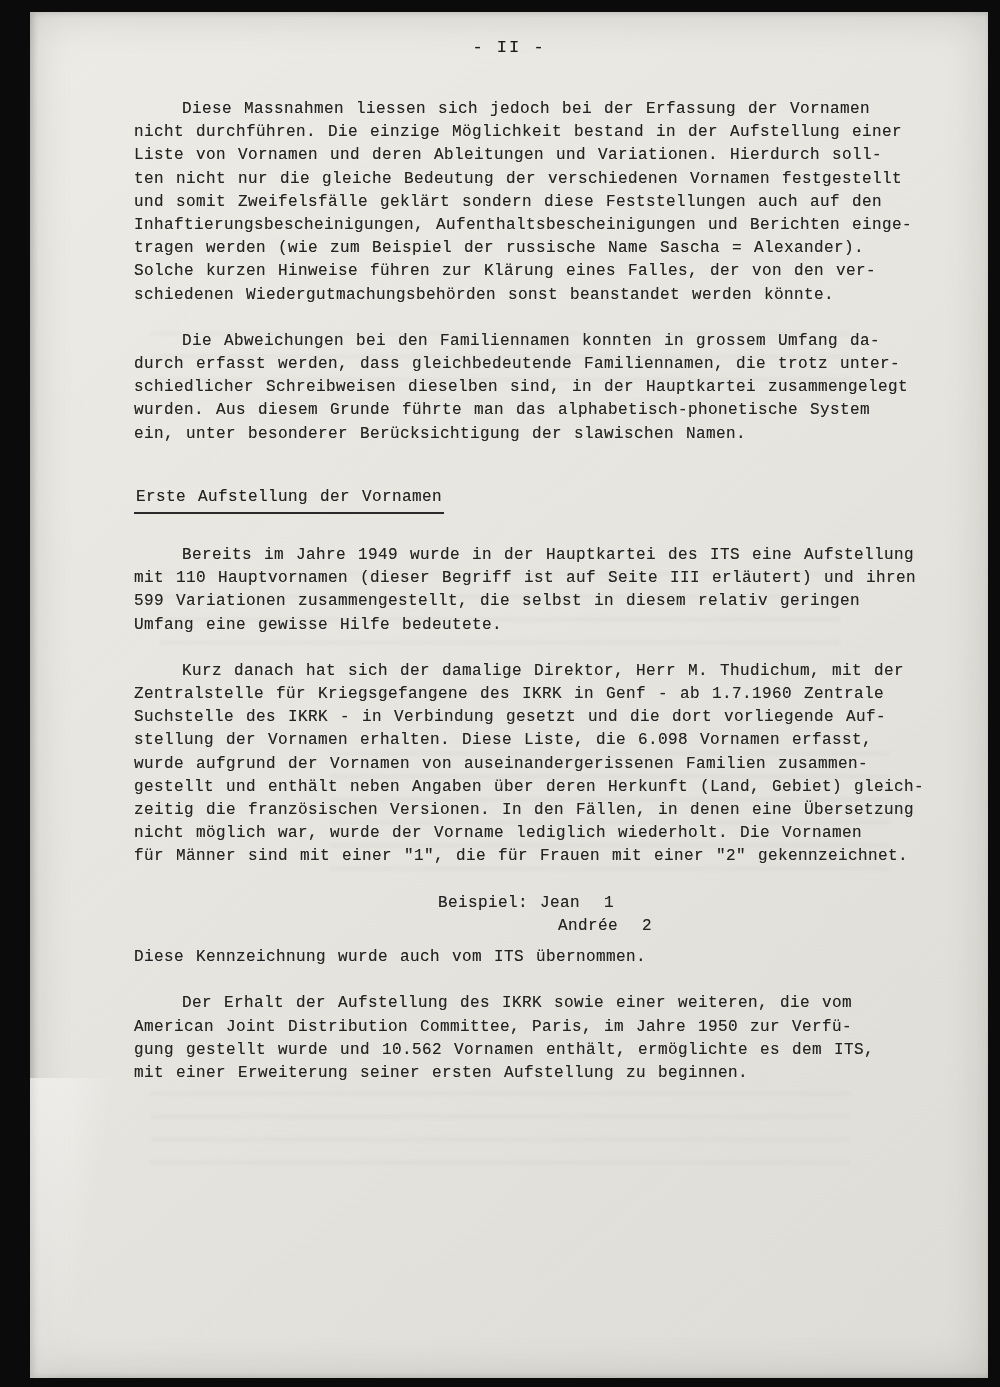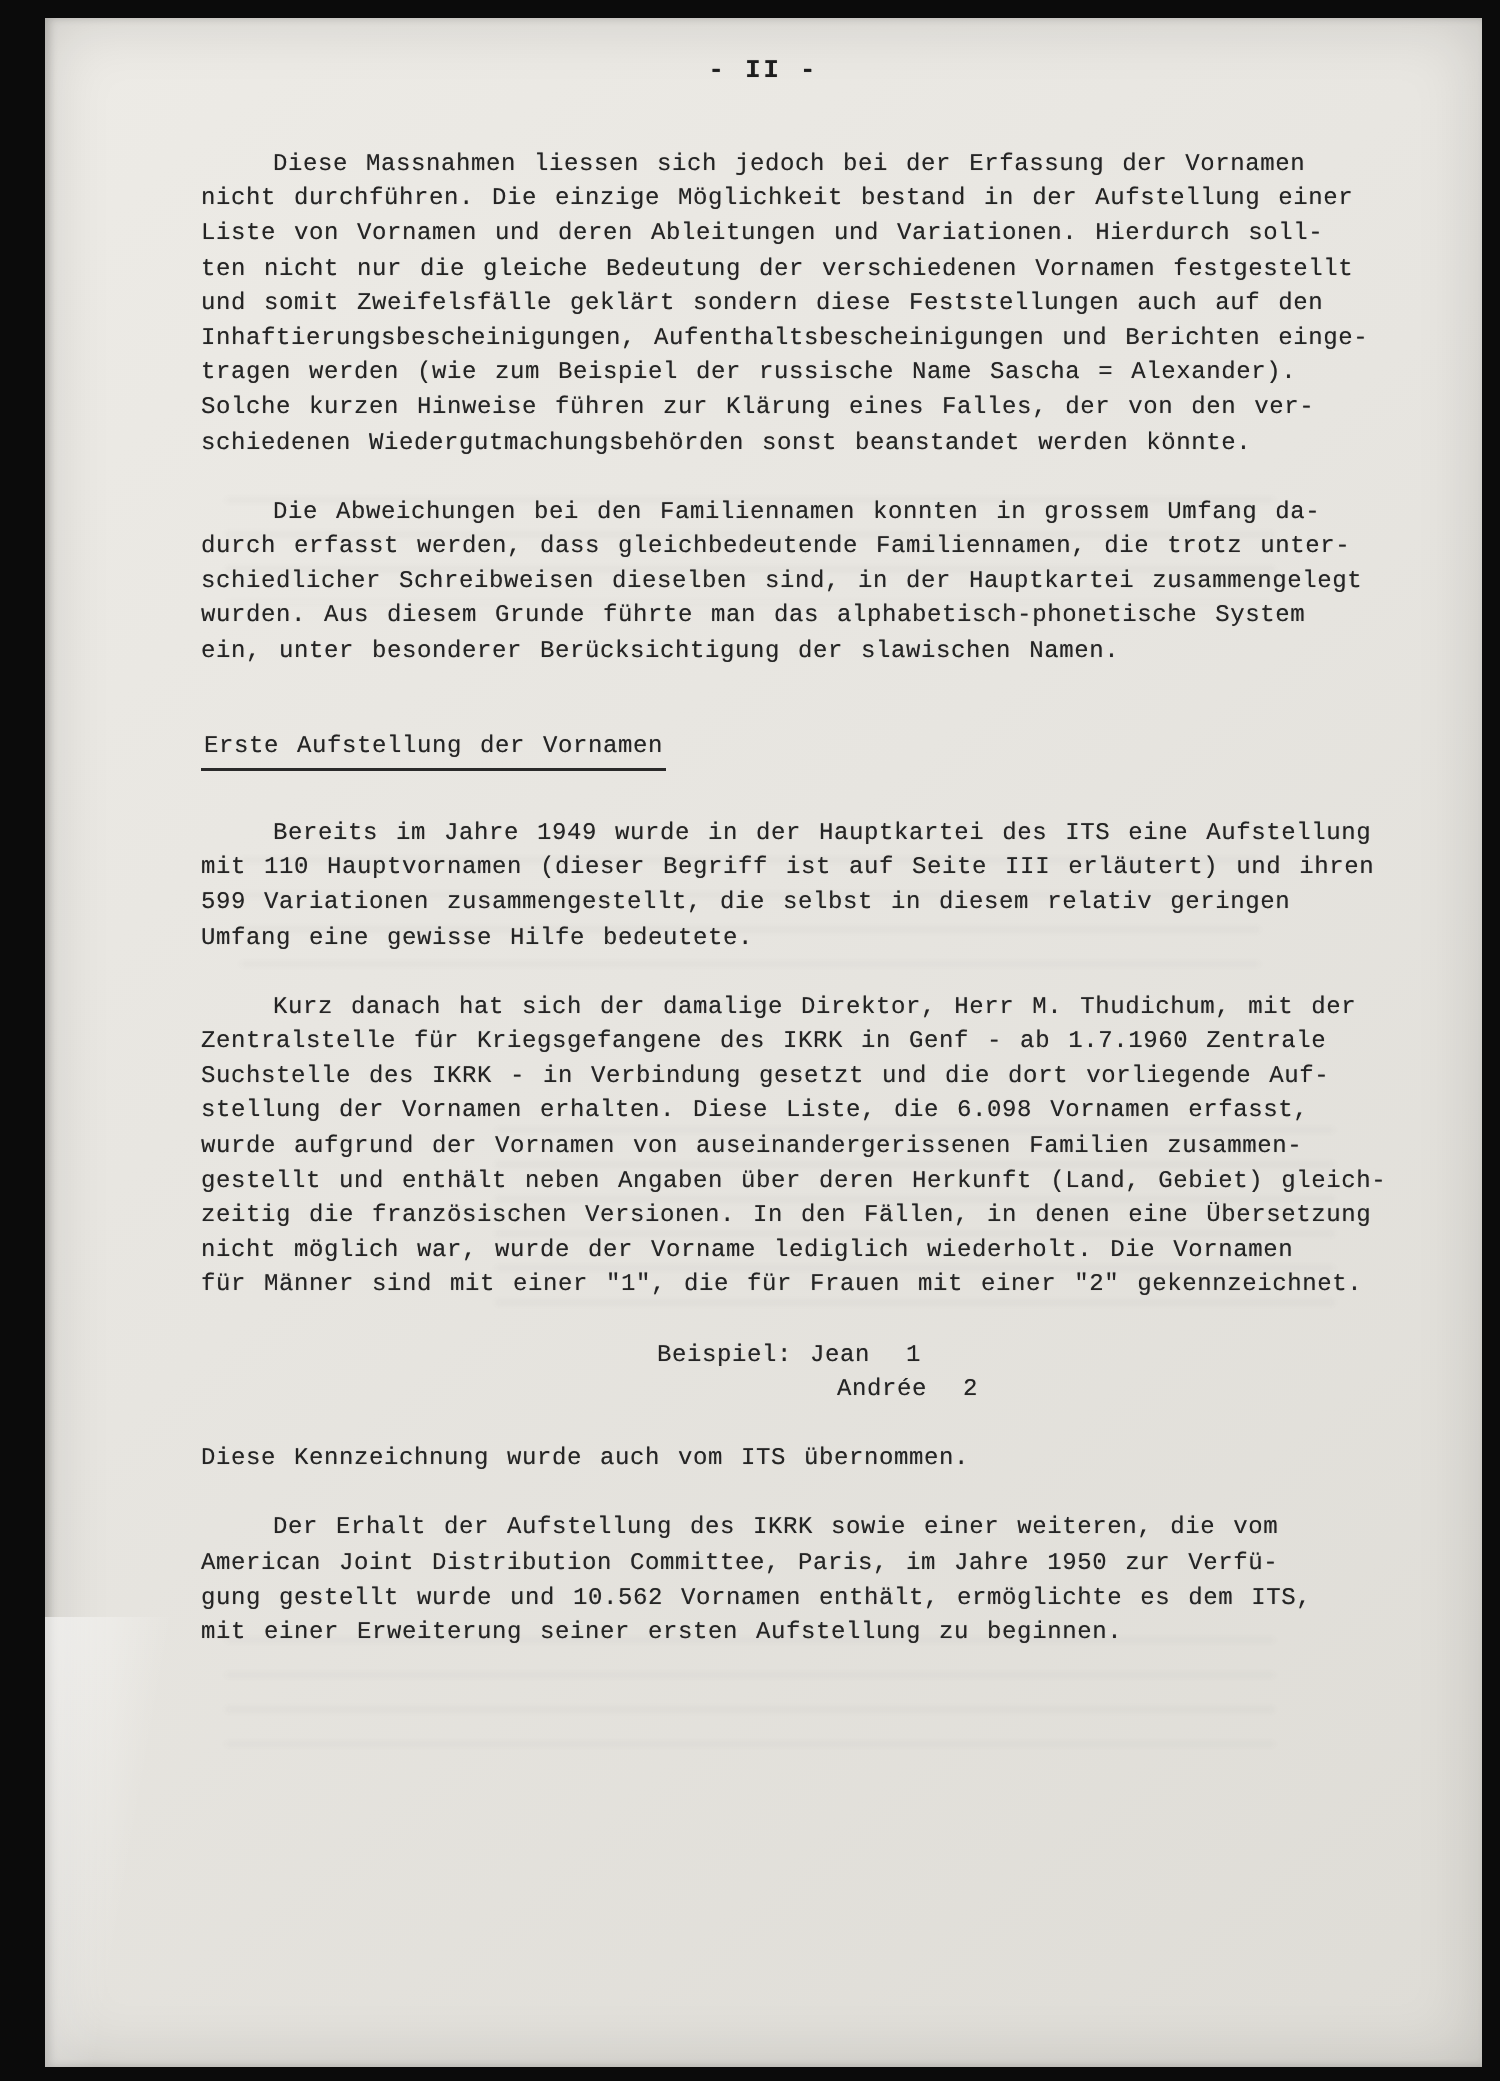--- a/index.html
+++ b/index.html
@@ -49,21 +49,20 @@
   .page-number {
     position: absolute;
     top: 26px;
     left: 0;
     right: 0;
     text-align: center;
     font-size: 17px;
     letter-spacing: 2px;
     color: #1d1d1d;
     text-shadow: 0 0 0.5px rgba(0,0,0,0.5);
-    font-weight: bold;
   }
   .content {
     position: absolute;
     left: 104px;
     top: 86px;
     width: 822px;
     color: #242424;
     font-size: 16px;
     line-height: 23.2px;
     letter-spacing: 0.4px;
@@ -76,21 +75,21 @@
   }
   .heading-wrap {
     margin: 40px 0 30px 0;
   }
   .heading {
     display: inline-block;
     border-bottom: 2px solid #2a2a2a;
     padding: 0 2px 3px 2px;
   }
   .example {
-    margin: 0 0 23px 0;
+    margin: 0 0 8px 0;
     white-space: pre;
     text-align: left;
     width: fit-content;
     margin-left: auto;
     margin-right: auto;
   }
 </style>
 </head>
 <body>
 

